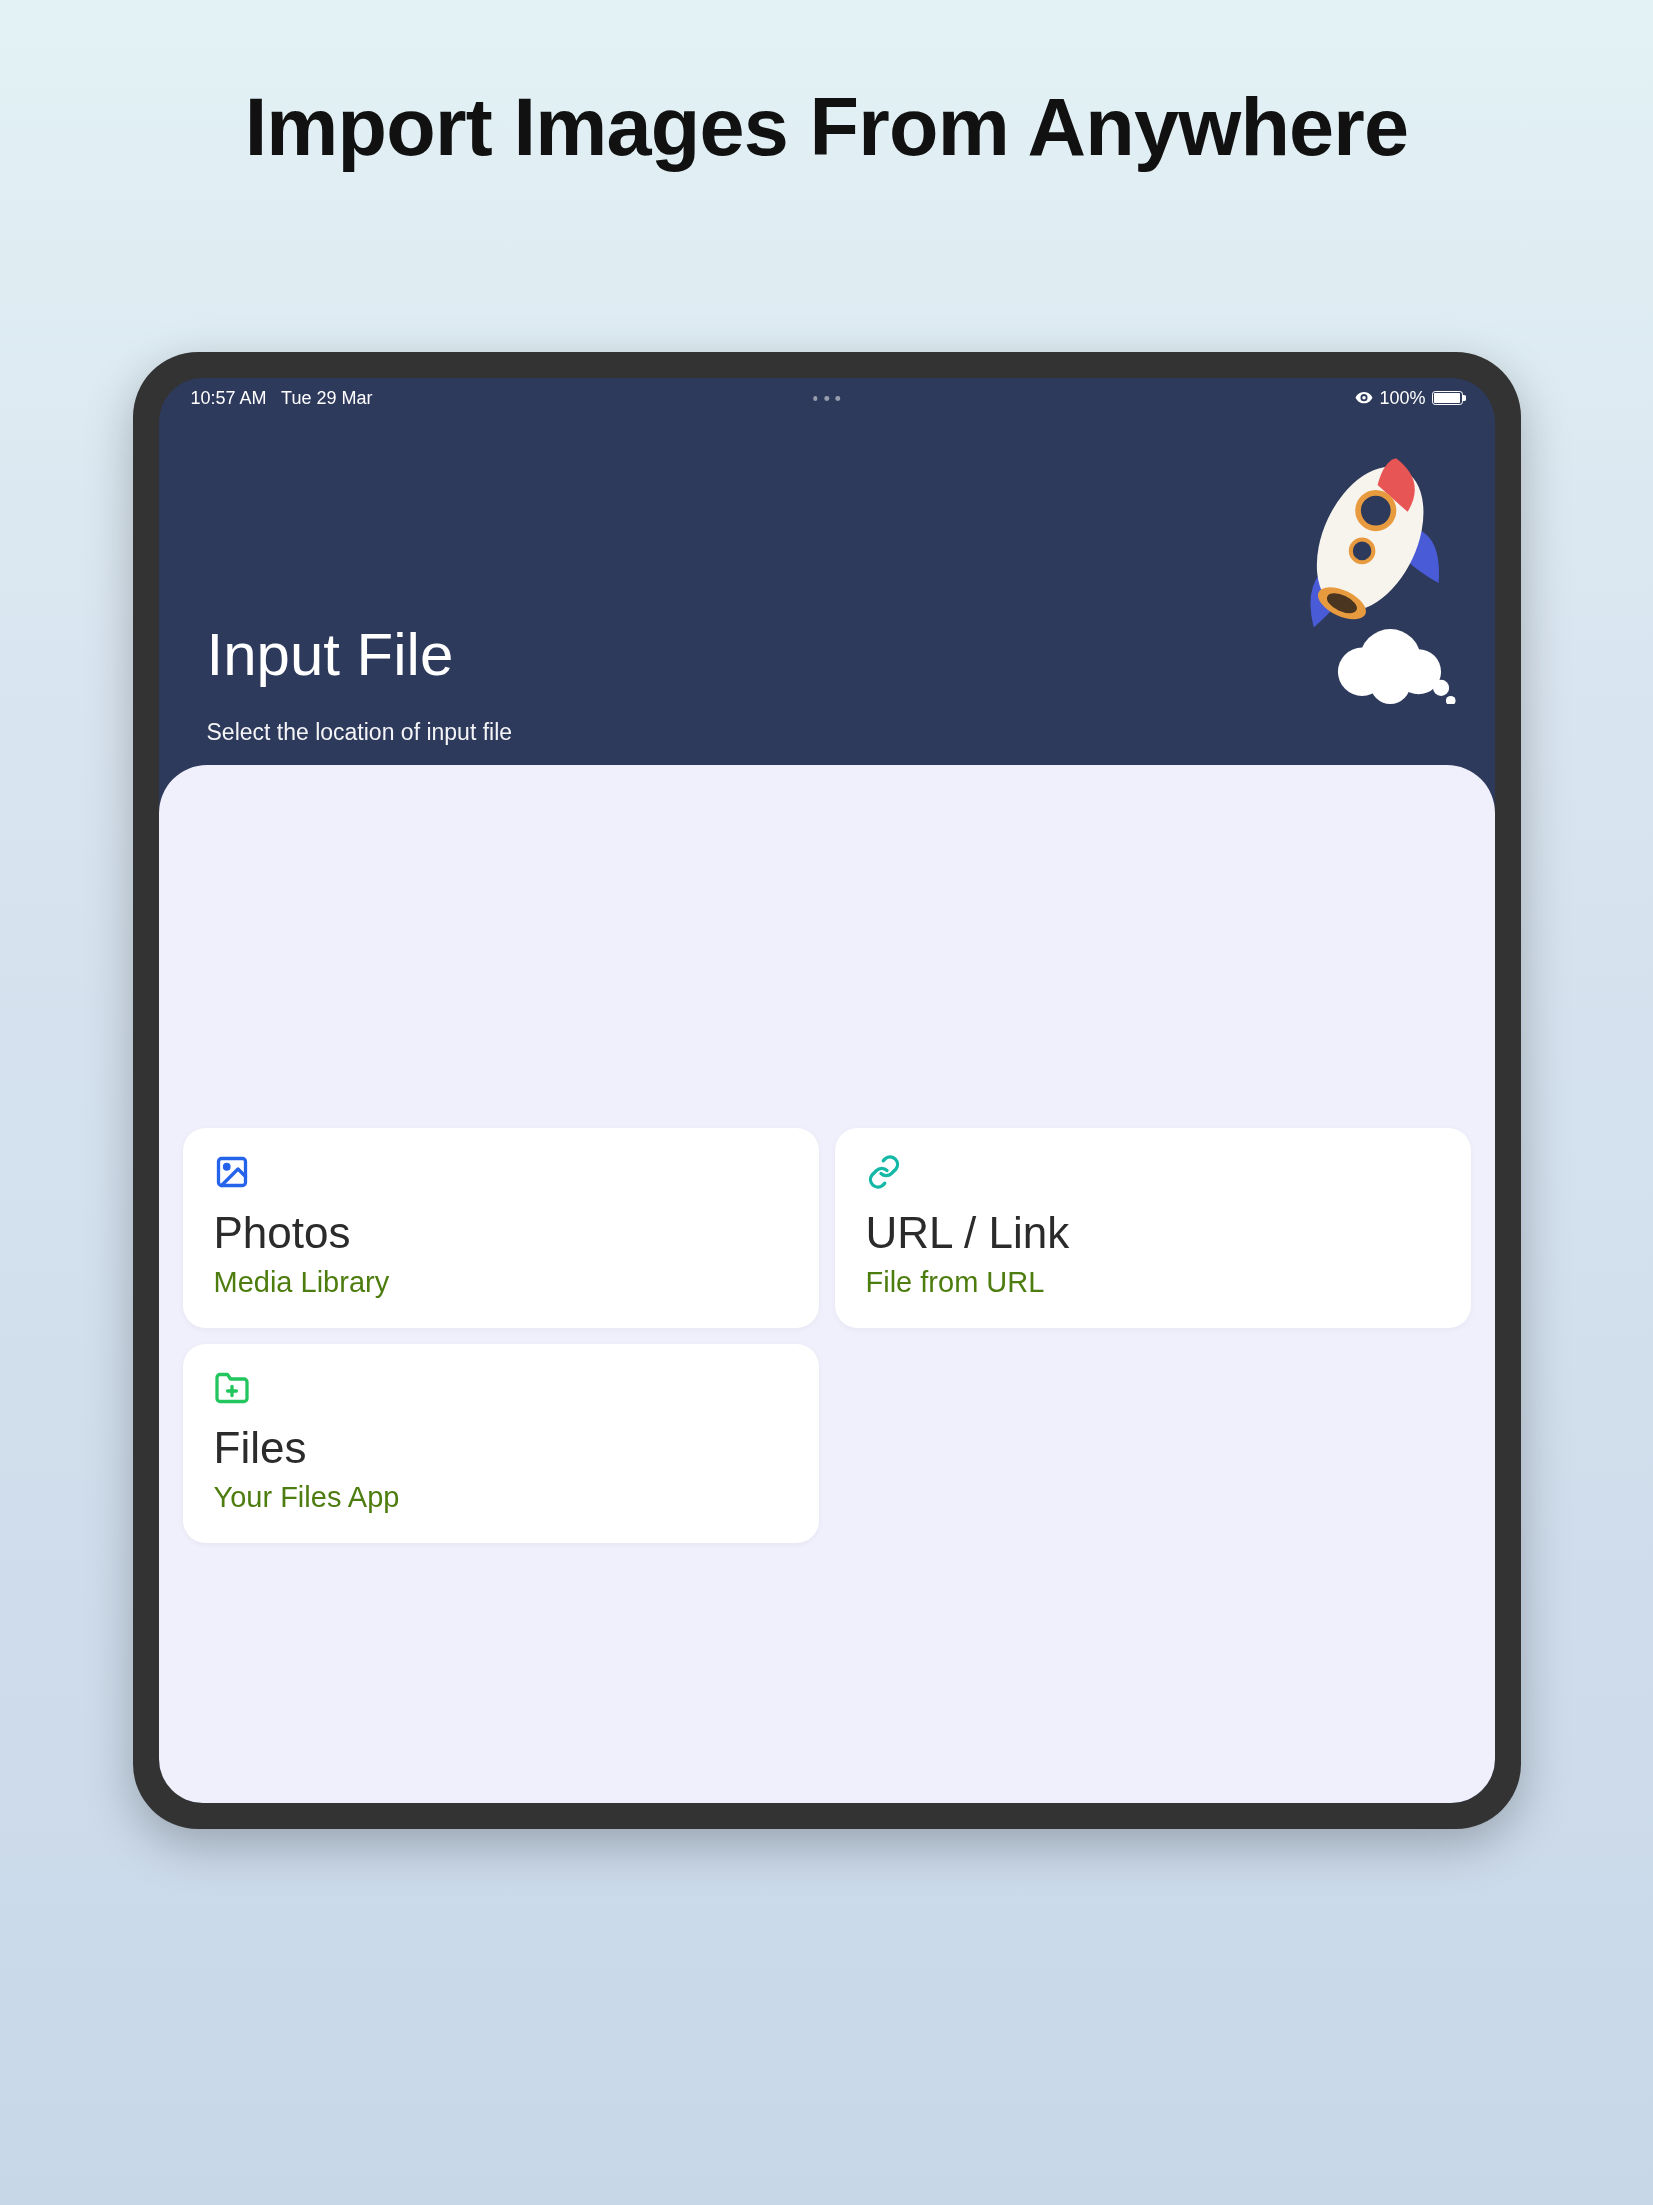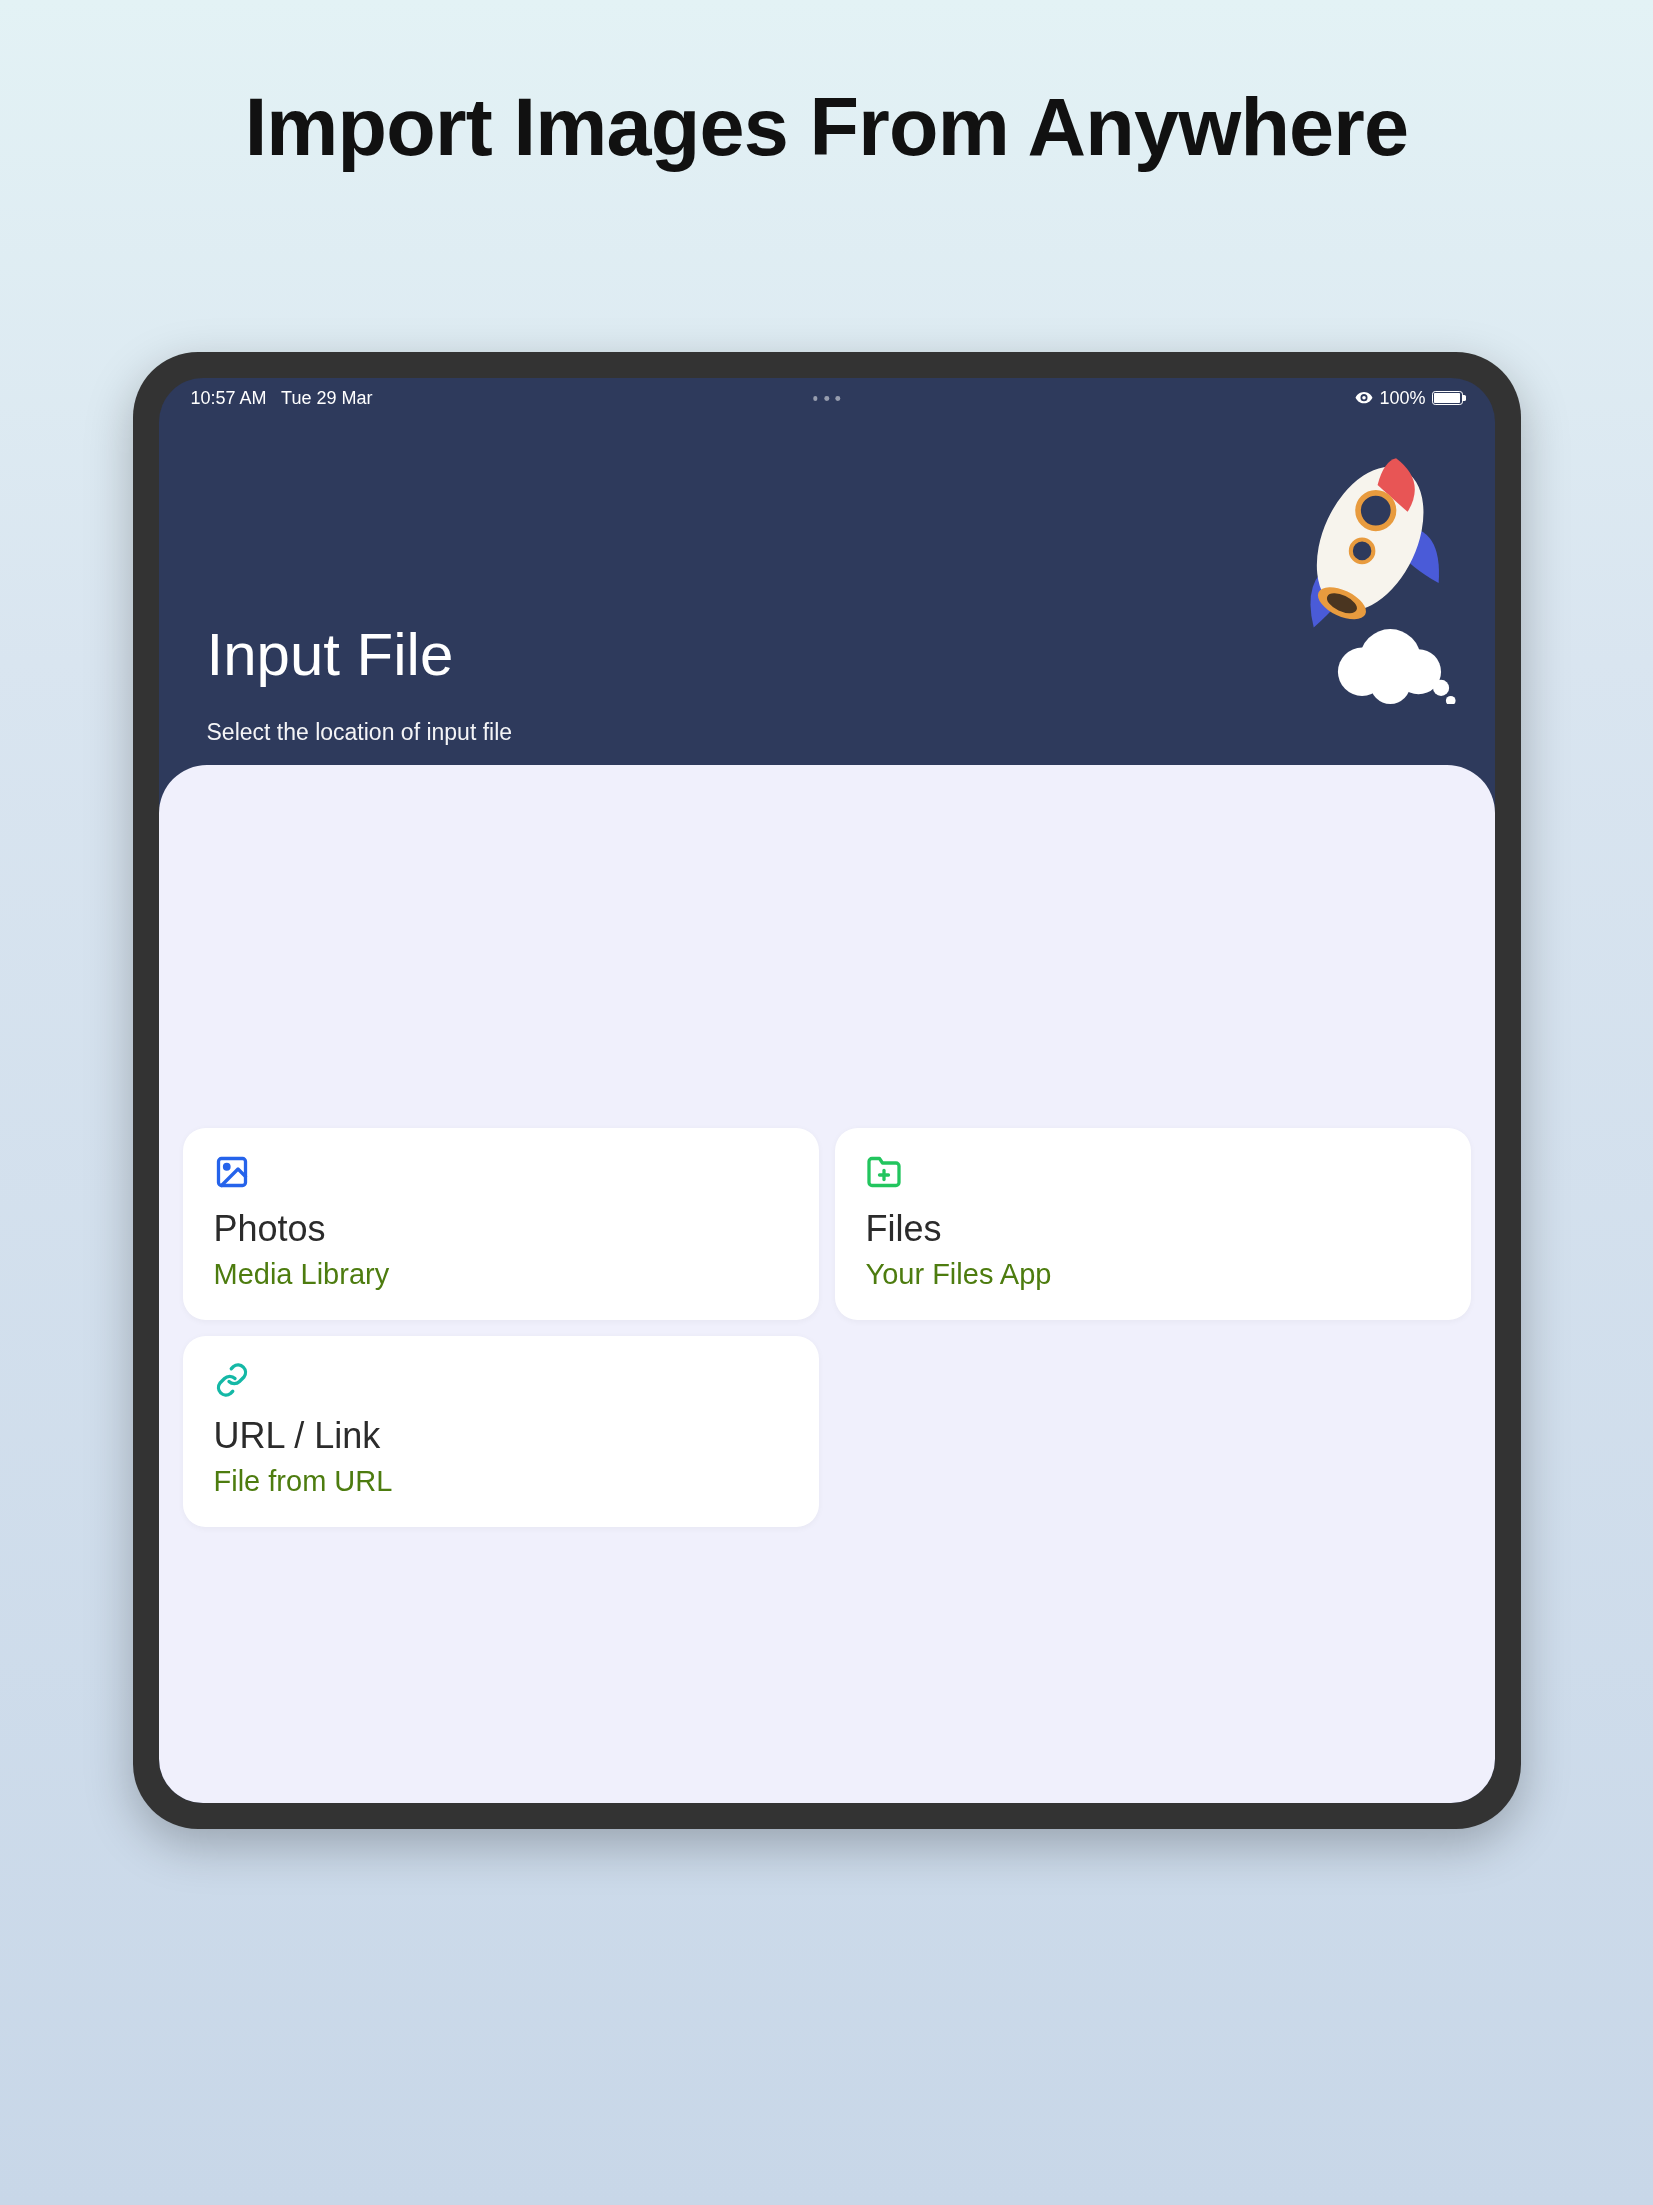--- a/index.html
+++ b/index.html
@@ -118,21 +118,21 @@
   padding: 26px 31px 29px 31px;
   box-shadow: 0 1.6px 6.5px rgba(0,0,0,0.04);
   cursor: pointer;
 }
 
 .card-icon {
   width: 36px; height: 36px; margin-bottom: 14.5px;
 }
 
 .card-title {
-  font-size: 36px;
+  font-size: 44px;
   font-weight: 500;
   color: #2b2b2b;
   margin-bottom: 8px;
 }
 .card-sub {
   font-size: 29px;
   font-weight: 400;
   color: #4d7c0f;
 }
 
@@ -209,36 +209,36 @@
         <svg class="card-icon" viewBox="0 0 24 24" fill="none" stroke="#2563eb" stroke-width="2.2" stroke-linecap="round" stroke-linejoin="round">
           <rect x="3" y="3" width="18" height="18" rx="2"></rect>
           <circle cx="8.5" cy="8.5" r="1.5" fill="#2563eb"></circle>
           <path d="M21 15l-5-5L5 21"></path>
         </svg>
         <div class="card-title">Photos</div>
         <div class="card-sub">Media Library</div>
       </div>
 
       <div class="option-card">
+        <svg class="card-icon" viewBox="0 0 24 24" fill="none" stroke="#14b8a6" stroke-width="2.2" stroke-linecap="round" stroke-linejoin="round">
+          <path d="M10 13a5 5 0 007 0l3-3a5 5 0 00-7-7l-1.5 1.5"></path>
+          <path d="M14 11a5 5 0 00-7 0l-3 3a5 5 0 007 7l1.5-1.5"></path>
+        </svg>
+        <div class="card-title">URL / Link</div>
+        <div class="card-sub">File from URL</div>
+      </div>
+
+      <div class="option-card">
         <svg class="card-icon" viewBox="0 0 24 24" fill="none" stroke="#22c55e" stroke-width="2.2" stroke-linecap="round" stroke-linejoin="round">
           <path d="M22 19a2 2 0 01-2 2H4a2 2 0 01-2-2V5a2 2 0 012-2h5l2 3h9a2 2 0 012 2z"></path>
           <line x1="12" y1="11" x2="12" y2="17"></line>
           <line x1="9" y1="14" x2="15" y2="14"></line>
         </svg>
         <div class="card-title">Files</div>
         <div class="card-sub">Your Files App</div>
       </div>
 
-      <div class="option-card">
-        <svg class="card-icon" viewBox="0 0 24 24" fill="none" stroke="#14b8a6" stroke-width="2.2" stroke-linecap="round" stroke-linejoin="round">
-          <path d="M10 13a5 5 0 007 0l3-3a5 5 0 00-7-7l-1.5 1.5"></path>
-          <path d="M14 11a5 5 0 00-7 0l-3 3a5 5 0 007 7l1.5-1.5"></path>
-        </svg>
-        <div class="card-title">URL / Link</div>
-        <div class="card-sub">File from URL</div>
-      </div>
-
 
     </div>
 
   </div>
 </div>
 
 
 </body></html>

